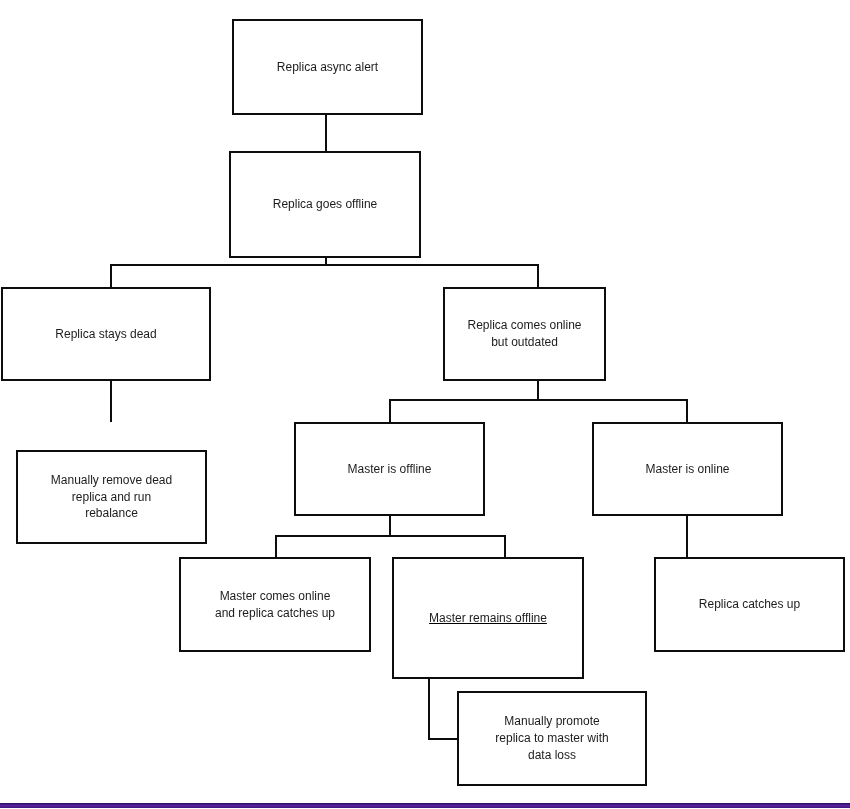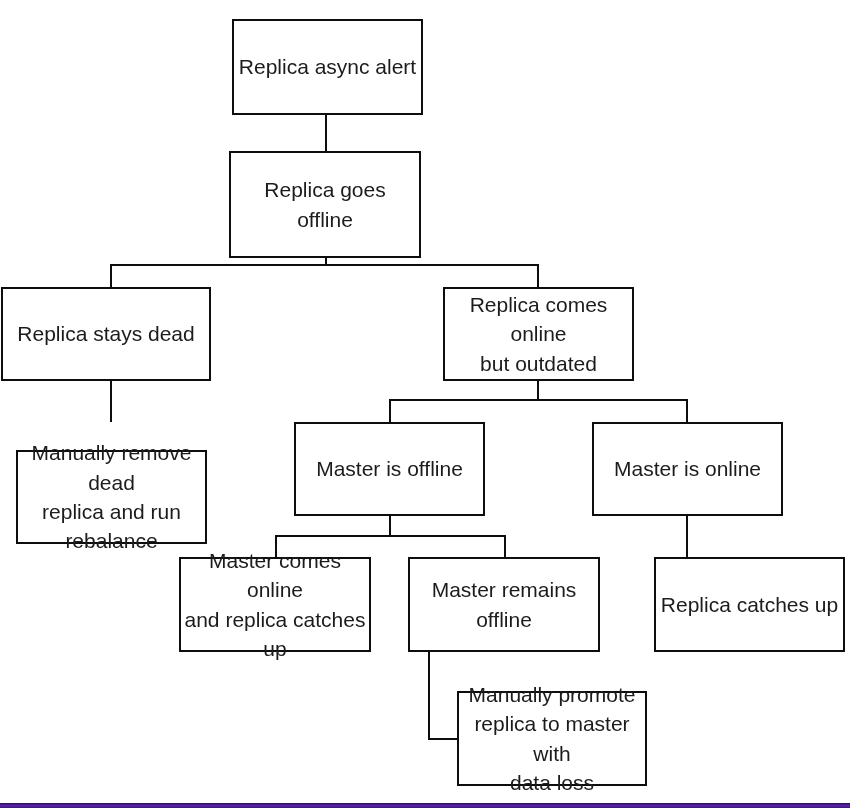--- a/index.html
+++ b/index.html
@@ -16,21 +16,21 @@
     border:2px solid var(--line,#0d0d0d);
     background:#ffffff;
     display:flex;
     align-items:center;
     justify-content:center;
     text-align:center;
     padding:3px;
   }
   .node-label{
     white-space:pre-line;
-    font-size:21px;
+    font-size:12px;
     line-height:1.4;
     color:var(--text,#1c1c1c);
   }
   .seg{
     position:absolute;
     background:var(--line,#0d0d0d);
   }
   .bottom-bar{
     position:absolute;
     left:0;top:803px;
@@ -64,40 +64,40 @@
   <div id="nodes-layer">
       <div class="node" style="left: 232px; top: 19px; width: 191px; height: 96px;">
         <span class="node-label">Replica async alert</span>
       </div>
       <div class="node" style="left: 229px; top: 151px; width: 192px; height: 107px;">
         <span class="node-label">Replica goes offline</span>
       </div>
       <div class="node" style="left: 1px; top: 287px; width: 210px; height: 94px;">
         <span class="node-label">Replica stays dead</span>
       </div>
-      <div class="node" style="left: 443px; top: 287px; width: 191px; height: 94px; text-align: center;">
+      <div class="node" style="left: 443px; top: 287px; width: 163px; height: 94px; text-align: center;">
         <span class="node-label">Replica comes online
 but outdated</span>
       </div>
       <div class="node" style="left: 16px; top: 422px; width: 191px; height: 94px; margin-top: 28px;">
         <span class="node-label">Manually remove dead
 replica and run
 rebalance</span>
       </div>
       <div class="node" style="left: 294px; top: 422px; width: 191px; height: 94px;">
         <span class="node-label">Master is offline</span>
       </div>
       <div class="node" style="left: 592px; top: 422px; width: 191px; height: 94px;">
         <span class="node-label">Master is online</span>
       </div>
       <div class="node" style="left: 179px; top: 557px; width: 192px; height: 95px;">
         <span class="node-label">Master comes online
 and replica catches up</span>
       </div>
-      <div class="node" style="left: 408px; top: 557px; width: 192px; height: 95px;">
+      <div class="node" style="left: 392px; top: 557px; width: 192px; height: 122px; text-decoration: underline;">
         <span class="node-label">Master remains offline</span>
       </div>
       <div class="node" style="left: 640px; top: 557px; width: 191px; height: 95px; margin-left: 14px;">
         <span class="node-label">Replica catches up</span>
       </div>
       <div class="node" style="left: 457px; top: 691px; width: 190px; height: 95px;">
         <span class="node-label">Manually promote
 replica to master with
 data loss</span>
       </div>

